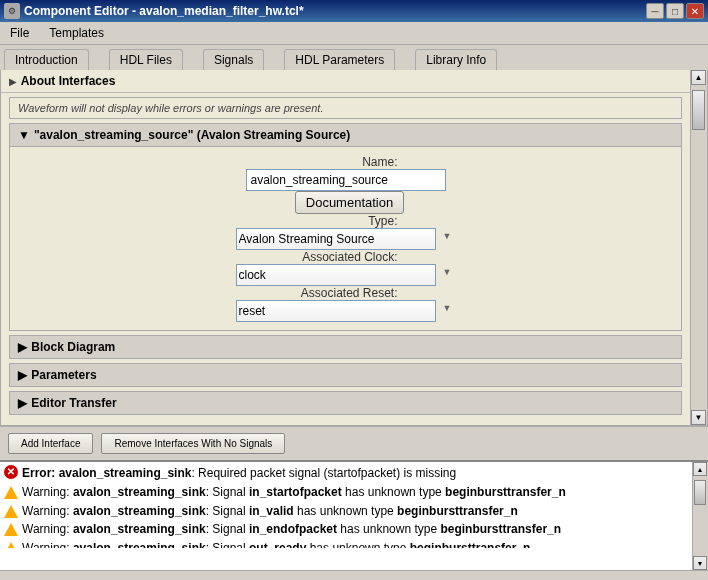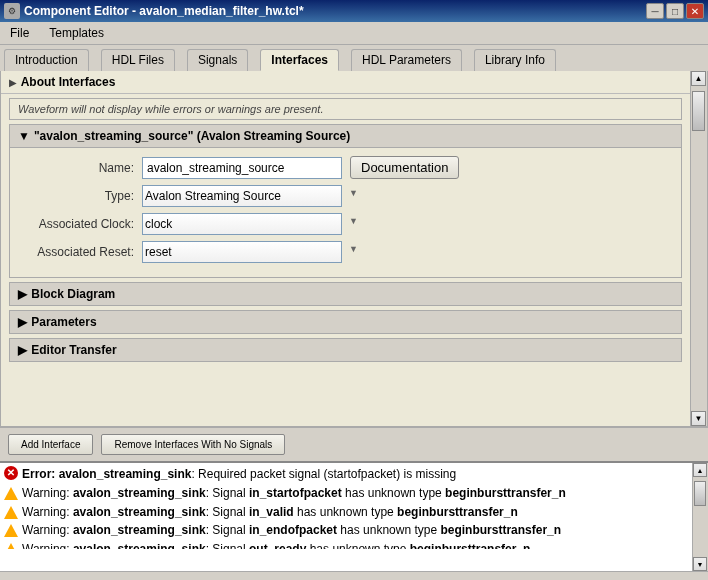--- a/index.html
+++ b/index.html
@@ -31,21 +31,21 @@
       display: flex;
       gap: 8px;
     }
     .menu-item { padding: 2px 6px; cursor: pointer; }
 
     
     .tab-bar {
       background: #d4d0c8;
       display: flex;
       padding: 4px 4px 0 4px;
-      gap: 12px;
+      gap: 20px;
     }
     .tab {
       padding: 3px 10px;
       background: #d4d0c8;
       border: 1px solid #aaa;
       border-bottom: none;
       cursor: pointer;
       border-radius: 3px 3px 0 0;
       color: #000;
     }
@@ -93,21 +93,21 @@
       display: flex;
       align-items: center;
       gap: 4px;
     }
     .panel-body { padding: 8px 12px; }
 
     
     .form-row {
       display: flex;
       align-items: center;
-      margin-bottom: 6px;
+      flex-direction: column;
     }
     .form-label {
       width: 120px;
       text-align: right;
       padding-right: 8px;
       color: #333;
     }
     .form-input {
       width: 200px;
       height: 22px;
@@ -247,21 +247,20 @@
 
 <div class="menu-bar">
   <span class="menu-item">File</span>
   <span class="menu-item">Templates</span>
 </div>
 
 <div class="tab-bar">
   <div class="tab">Introduction</div>
   <div class="tab">HDL Files</div>
   <div class="tab">Signals</div>
-  <div class="tab active">Interfaces</div>
   <div class="tab">HDL Parameters</div>
   <div class="tab">Library Info</div>
 </div>
 
 <div style="background:#ece9d8; border:1px solid #aaa; border-top:none; position:relative; height: 356px; overflow:hidden;">
 
   <div style="position:absolute; right:0; top:0; bottom:0; width:17px; background:#d4d0c8; border-left:1px solid #aaa; z-index:10;">
     <div style="width:15px; height:15px; background:linear-gradient(to bottom,#f0f0f0,#ddd); border:1px solid #888; display:flex; align-items:center; justify-content:center; font-size:8px; cursor:pointer; position:absolute; top:0;">▲</div>
     <div style="width:13px; height:40px; background:linear-gradient(to bottom,#eee,#bbb); border:1px solid #888; position:absolute; top:20px; left:1px; cursor:pointer;"></div>
     <div style="width:15px; height:15px; background:linear-gradient(to bottom,#f0f0f0,#ddd); border:1px solid #888; display:flex; align-items:center; justify-content:center; font-size:8px; cursor:pointer; position:absolute; bottom:0;">▼</div>

